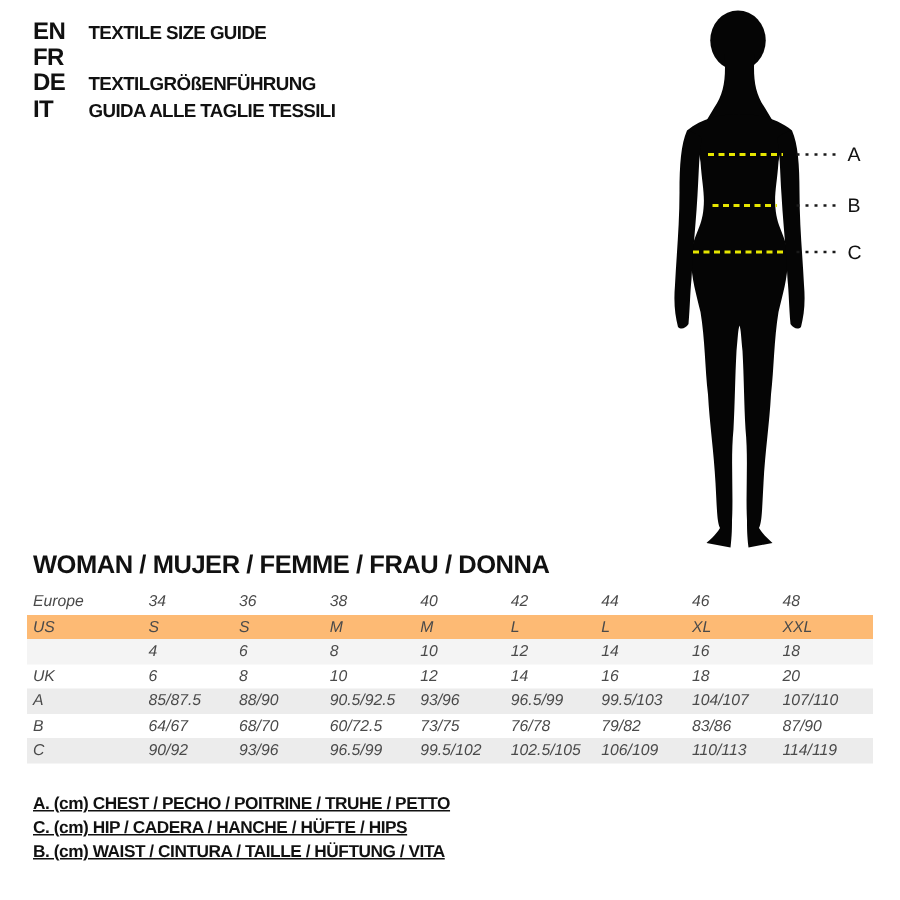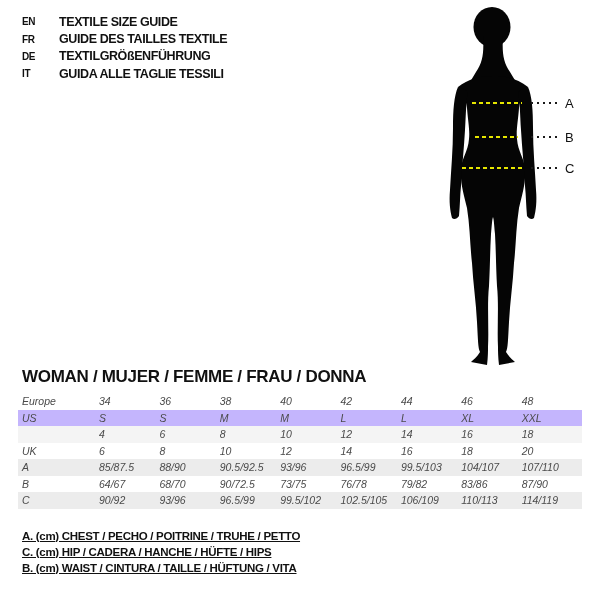--- a/index.html
+++ b/index.html
@@ -4,61 +4,60 @@
 <style>
   html,body{margin:0;padding:0;background:#fff;}
   .page{
     position:relative;width:600px;height:600px;background:#ffffff;
     font-family:"Liberation Sans",sans-serif;overflow:hidden;color:#111;
   }
 
   
   .lang-block{position:absolute;left:22px;top:13px;}
   .lang-row{display:flex;height:17.4px;align-items:center;}
-  .lang-code{width:37px;font-weight:bold;font-size:10px;letter-spacing:-0.4px;color:#111;}
+  .lang-code{width:37px;font-weight:bold;font-size:16px;letter-spacing:-0.4px;color:#111;}
   .lang-title{font-weight:bold;font-size:12.5px;letter-spacing:-0.4px;color:#111;white-space:nowrap;}
 
   
   .figure-svg{position:absolute;left:420px;top:0;width:180px;height:380px;}
   .silhouette{fill:#050505;}
   .ymeas{stroke:#e6e600;stroke-width:2;stroke-dasharray:4 3;fill:none;}
   .leader{stroke:#1a1a1a;stroke-width:1.8;stroke-dasharray:2 4;fill:none;}
   .meas-label{font-family:"Liberation Sans",sans-serif;font-size:13px;fill:#111;}
 
   
   .section-title{position:absolute;left:22px;top:367px;font-size:17px;font-weight:bold;letter-spacing:-0.3px;color:#111;}
 
   
   .size-table{position:absolute;left:18px;top:393px;width:564px;font-size:10.5px;color:#4a4a4a;}
   .size-header{height:16px;line-height:16px;background:#c6c6c6;padding-left:7px;font-size:11px;color:#3f3f3f;letter-spacing:-0.2px;}
   .trow{display:flex;height:16.5px;line-height:16.5px;font-style:italic;}
   .trow .lbl{width:77px;padding-left:4px;text-align:left;}
   .trow .val{flex:1;text-align:left;}
-  .tbody .trow:nth-child(2){background:#c4b5fd;}
+  .tbody .trow:nth-child(2){background:#fdba74;}
   .tbody .trow:nth-child(3){background:#f4f4f4;}
   .tbody .trow:nth-child(5){background:#ececec;}
   .tbody .trow:nth-child(7){background:#ececec;}
 
   
   .legend{position:absolute;left:22px;top:528px;text-decoration:underline;}
   .legend-line{font-size:11.5px;font-weight:bold;letter-spacing:-0.3px;color:#111;height:16px;line-height:16px;white-space:nowrap;}
 </style>
 </head>
 <body>
 
 <div class="page">
 
   <div class="lang-block">
     <div class="lang-row">
       <span class="lang-code">EN</span>
       <span class="lang-title">TEXTILE SIZE GUIDE</span>
     </div>
     <div class="lang-row">
       <span class="lang-code">FR</span>
-      <span class="lang-title">GUIDE DES TAILLES TEXTILE</span>
     </div>
     <div class="lang-row">
       <span class="lang-code">DE</span>
       <span class="lang-title">TEXTILGRÖßENFÜHRUNG</span>
     </div>
     <div class="lang-row">
       <span class="lang-code">IT</span>
       <span class="lang-title">GUIDA ALLE TAGLIE TESSILI</span>
     </div>
   </div>
@@ -177,21 +176,21 @@
           <span class="val">93/96</span>
           <span class="val">96.5/99</span>
           <span class="val">99.5/103</span>
           <span class="val">104/107</span>
           <span class="val">107/110</span>
         </div>
         <div class="trow">
           <span class="lbl">B</span>
           <span class="val">64/67</span>
           <span class="val">68/70</span>
-          <span class="val">90/72.5</span>
+          <span class="val">60/72.5</span>
           <span class="val">73/75</span>
           <span class="val">76/78</span>
           <span class="val">79/82</span>
           <span class="val">83/86</span>
           <span class="val">87/90</span>
         </div>
         <div class="trow">
           <span class="lbl">C</span>
           <span class="val">90/92</span>
           <span class="val">93/96</span>

